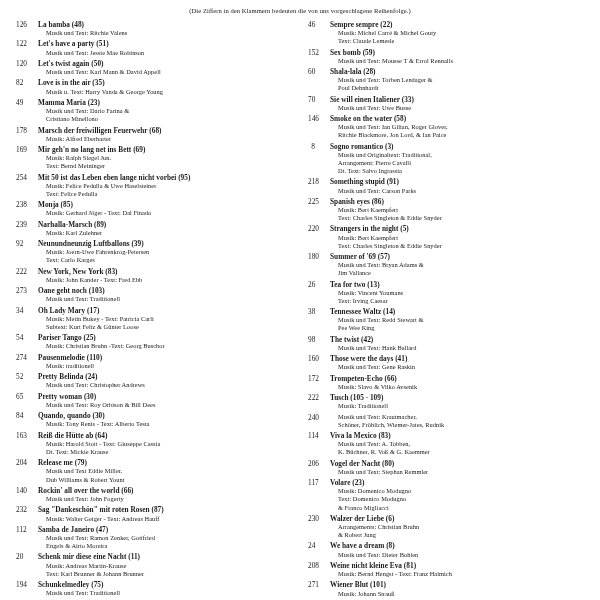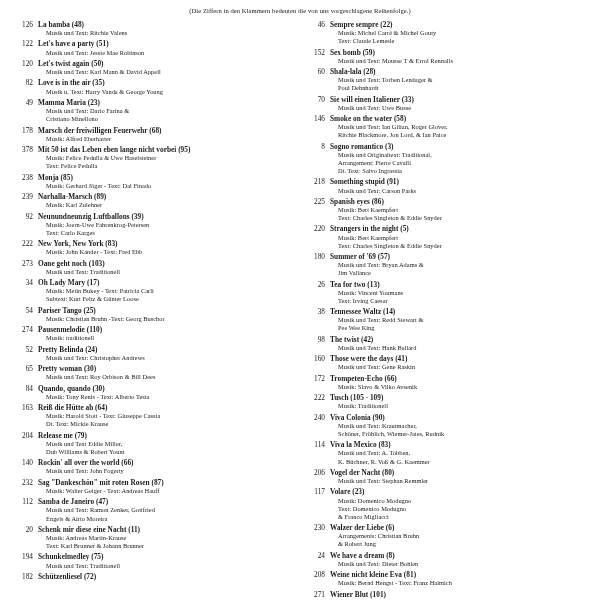--- a/index.html
+++ b/index.html
@@ -43,21 +43,21 @@
     display: flex;
     align-items: flex-start;
     margin-bottom: 2.2px;
   }
   .num {
     width: 22px;
     flex: 0 0 22px;
     text-align: right;
     font-size: 7.3px;
     line-height: 9.2px;
-    padding-right: 5px;
+    padding-right: 15px;
     box-sizing: border-box;
   }
   .body {
     flex: 1 1 auto;
     min-width: 0;
   }
   .title {
     font-size: 7.3px;
     line-height: 9.2px;
     font-weight: bold;
@@ -116,21 +116,29 @@
           </div>
         </div>
         <div class="entry">
           <div class="num">178</div>
           <div class="body">
             <div class="title">Marsch der freiwilligen Feuerwehr (68)</div>
             <div class="credit">Musik: Alfred Eberharter</div>
           </div>
         </div>
         <div class="entry">
-          <div class="num">378</div>
+          <div class="num">169</div>
+          <div class="body">
+            <div class="title">Mir geh'n no lang net ins Bett (69)</div>
+            <div class="credit">Musik: Ralph Siegel Jun.</div>
+            <div class="credit">Text: Bernd Meininger</div>
+          </div>
+        </div>
+        <div class="entry">
+          <div class="num">254</div>
           <div class="body">
             <div class="title">Mit 50 ist das Leben eben lange nicht vorbei (95)</div>
             <div class="credit">Musik: Felice Pedulla &amp; Uwe Haselsteiner</div>
             <div class="credit">Text: Felice Pedulla</div>
           </div>
         </div>
         <div class="entry">
           <div class="num">238</div>
           <div class="body">
             <div class="title">Monja (85)</div>
@@ -388,21 +396,20 @@
         <div class="entry">
           <div class="num">222</div>
           <div class="body">
             <div class="title">Tusch  (105 - 109)</div>
             <div class="credit">Musik: Traditionell</div>
           </div>
         </div>
         <div class="entry">
           <div class="num">240</div>
           <div class="body">
-            <div class="title">Viva Colonia (90)</div>
             <div class="credit">Musik und Text: Krautmacher,</div>
             <div class="credit">Schöner, Fröhlich, Wiemer-Jates, Rudnik</div>
           </div>
         </div>
         <div class="entry">
           <div class="num">114</div>
           <div class="body">
             <div class="title">Viva la Mexico (83)</div>
             <div class="credit">Musik und Text: A. Tobben,</div>
             <div class="credit">K. Büchner, R. Voß &amp; G. Kaemmer</div>

